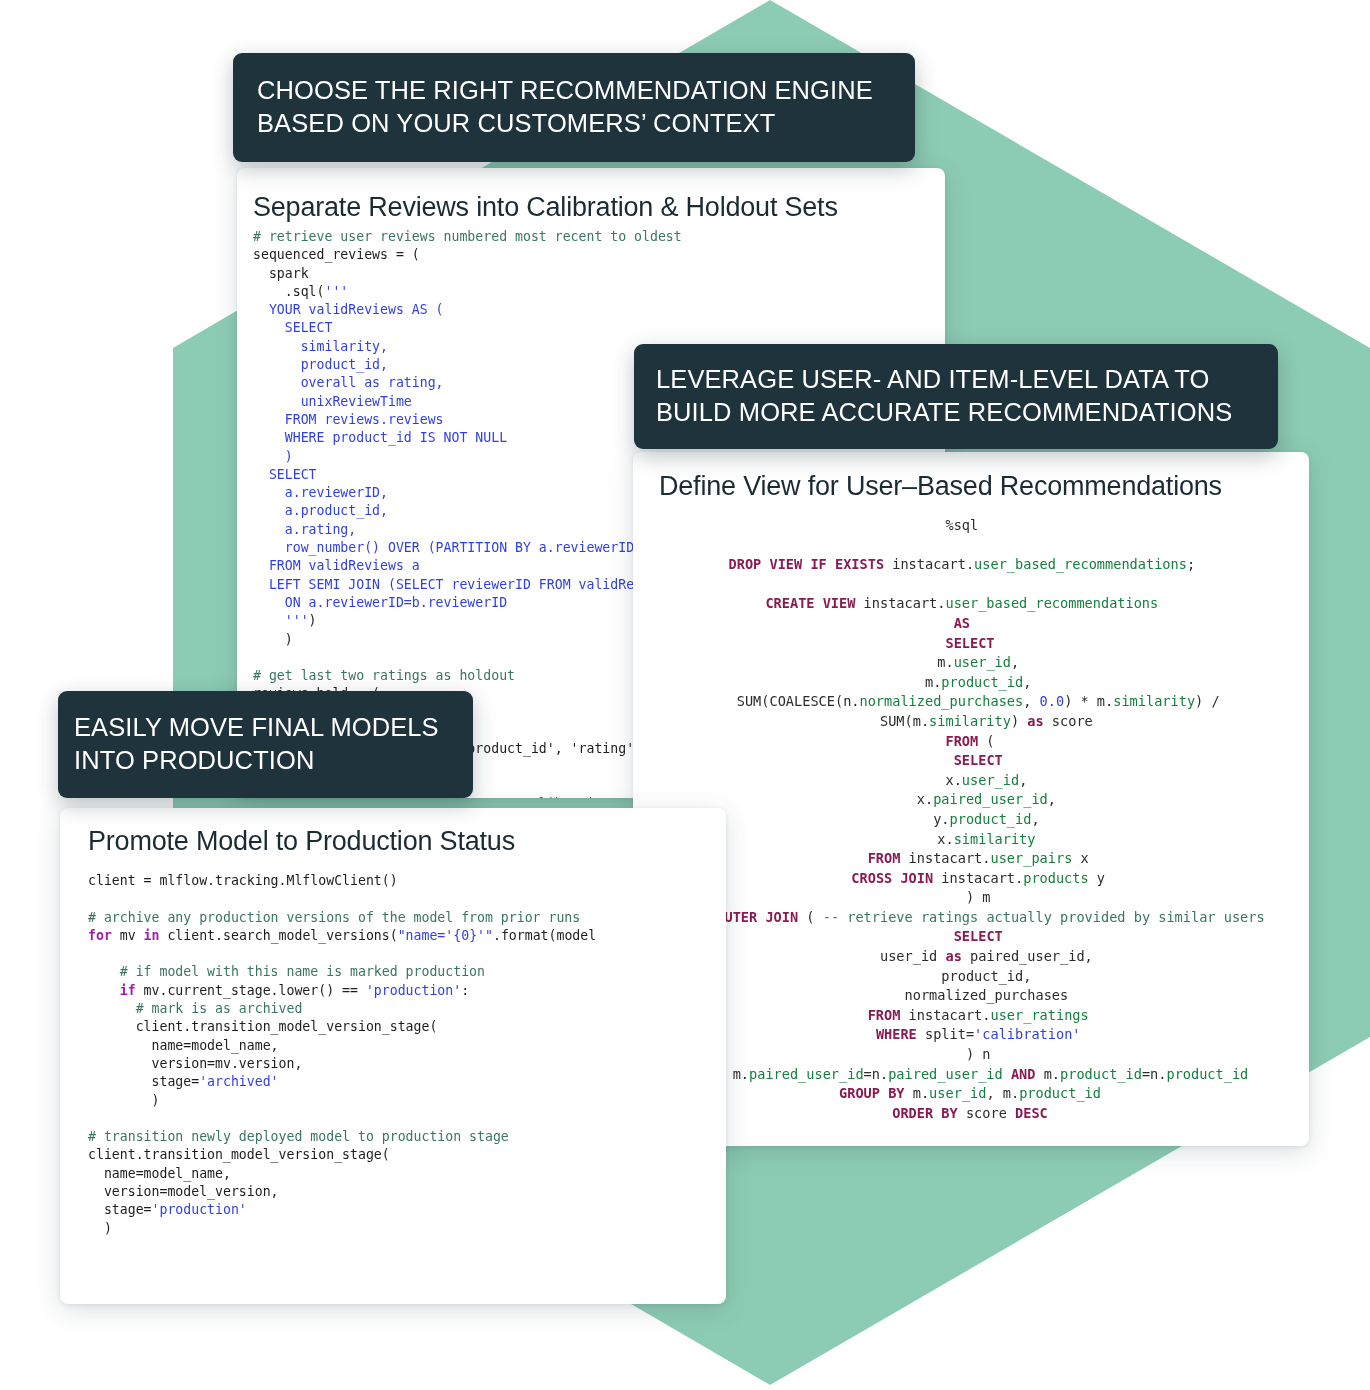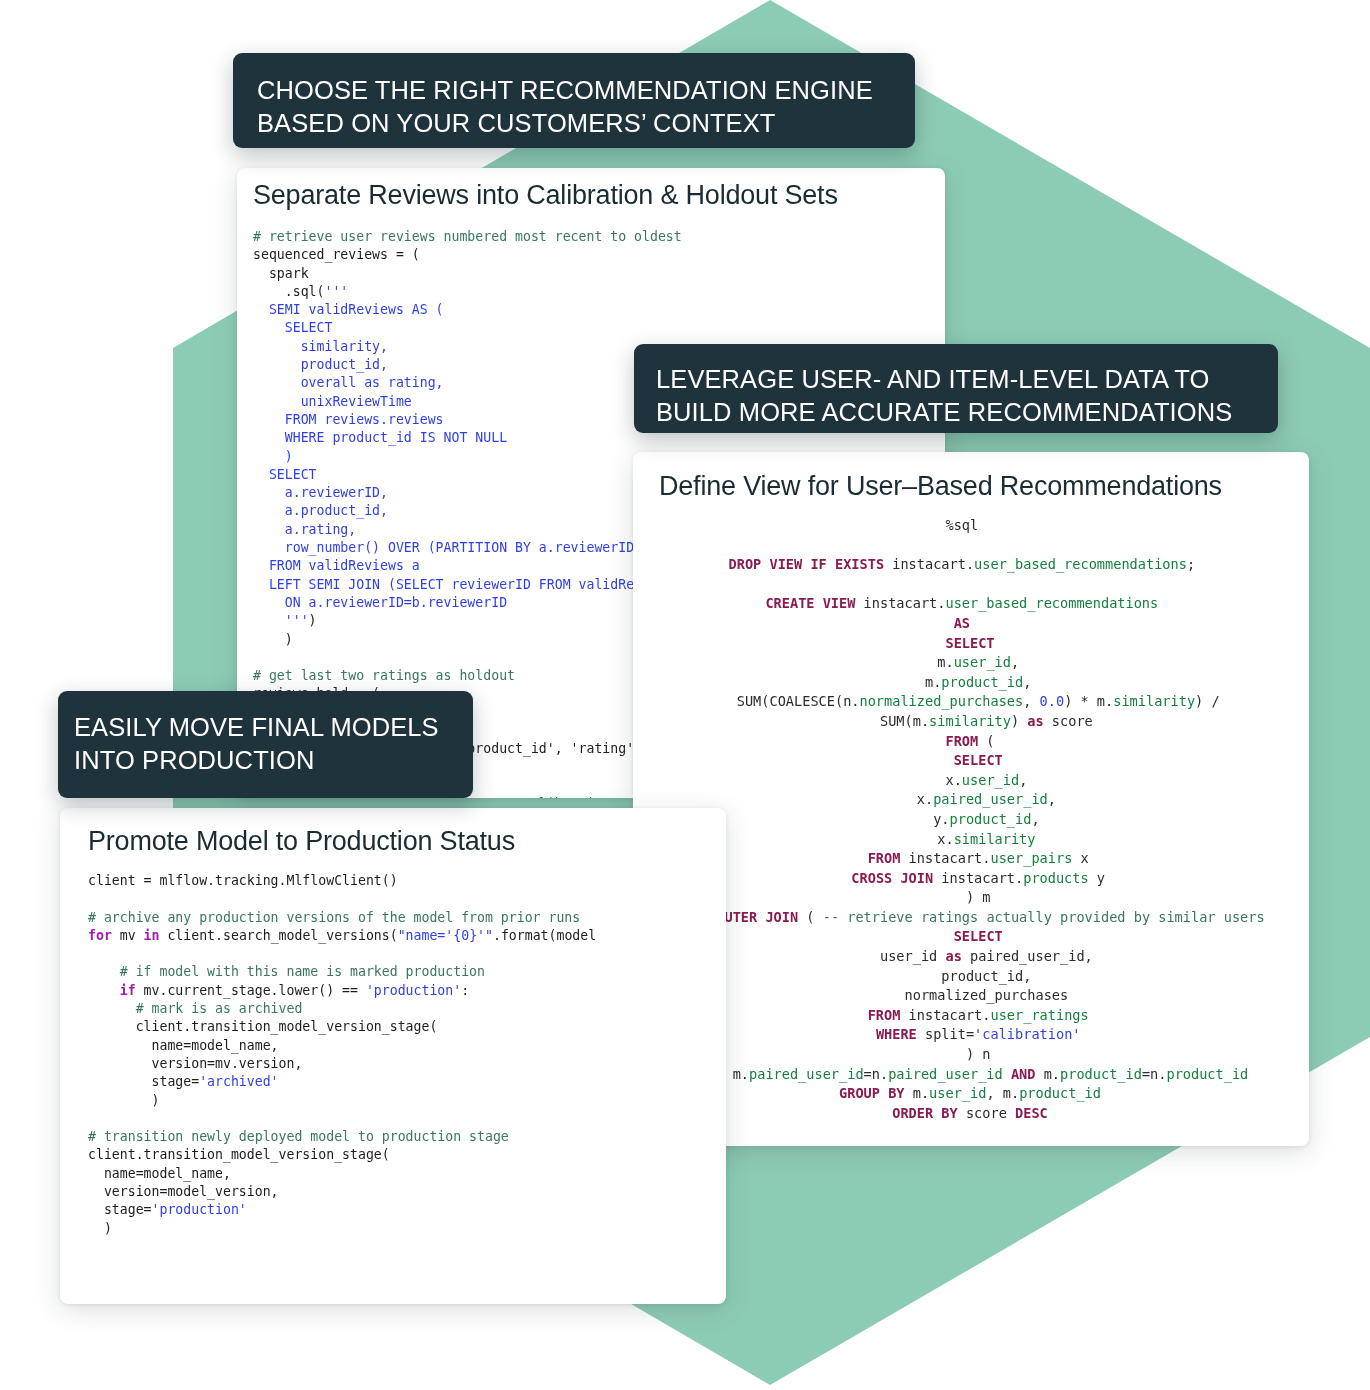--- a/index.html
+++ b/index.html
@@ -69,21 +69,21 @@
   .pk { color: #a21caf; font-weight: bold; }  
   .pl { color: #2f3fe8; }               
 
   
   #card-reviews {
     left: 237px;
     top: 168px;
     width: 708px;
     height: 630px;
   }
-  #card-reviews .card-title { position:absolute; left: 16px; top: 12px; text-align: center; }
+  #card-reviews .card-title { position:absolute; left: 16px; top: 24px; text-align: center; }
   #card-reviews .code { position:absolute; left: 16px; top: 60px; }
 
   
   #card-defineview {
     left: 633px;
     top: 452px;
     width: 676px;
     height: 694px;
     text-align: center;
   }
@@ -112,27 +112,27 @@
     font-weight: 400;
     line-height: 33px;
     letter-spacing: 0.1px;
     box-sizing: border-box;
     white-space: pre-line;
   }
   #banner-choose {
     left: 233px;
     top: 53px;
     width: 682px;
-    padding: 21px 26px 8px 24px;
+    padding: 21px 26px 22px 24px;
   }
   #banner-leverage {
     left: 634px;
     top: 344px;
     width: 644px;
-    padding: 19px 18px 4px 22px;
+    padding: 19px 18px 20px 22px;
   }
   #banner-easily {
     left: 58px;
     top: 691px;
     width: 415px;
     padding: 20px 22px 21px 16px;
   }
 </style>
 </head>
 <body>
@@ -142,21 +142,21 @@
   <svg class="hex-svg" viewBox="0 0 1370 1390" aria-hidden="true">
     <polygon points="770,0 1370,348 1370,1037 770,1385 173,1037 173,348" fill="#8DCCB4"></polygon>
   </svg>
 
   <div class="card" id="card-reviews">
     <div class="card-title">Separate Reviews into Calibration &amp; Holdout Sets</div>
     <div class="code"><span><span class="c"># retrieve user reviews numbered most recent to oldest</span></span>
 <span>sequenced_reviews = (</span>
 <span>  spark</span>
 <span>    .sql(<span class="s">'''</span></span>
-<span><span class="pl">  SEMI validReviews AS (</span></span>
+<span><span class="pl">  YOUR validReviews AS (</span></span>
 <span><span class="pl">    SELECT</span></span>
 <span><span class="pl">      similarity,</span></span>
 <span><span class="pl">      product_id,</span></span>
 <span><span class="pl">      overall as rating,</span></span>
 <span><span class="pl">      unixReviewTime</span></span>
 <span><span class="pl">    FROM reviews.reviews</span></span>
 <span><span class="pl">    WHERE product_id IS NOT NULL</span></span>
 <span><span class="pl">    )</span></span>
 <span><span class="pl">  SELECT</span></span>
 <span><span class="pl">    a.reviewerID,</span></span>

